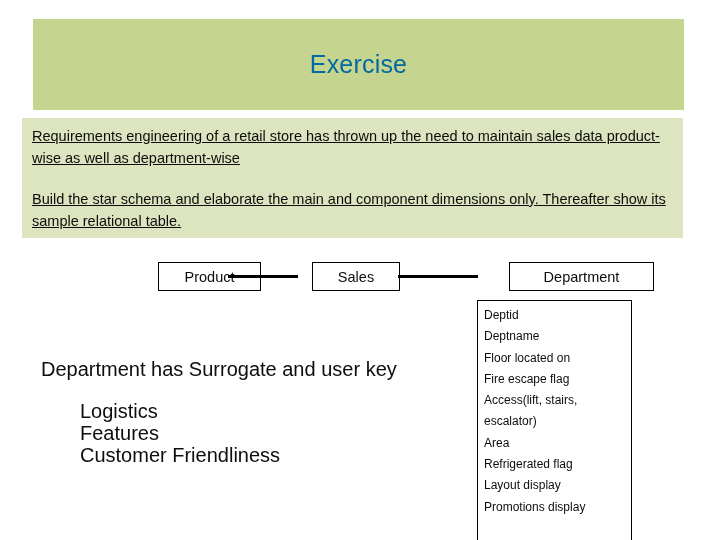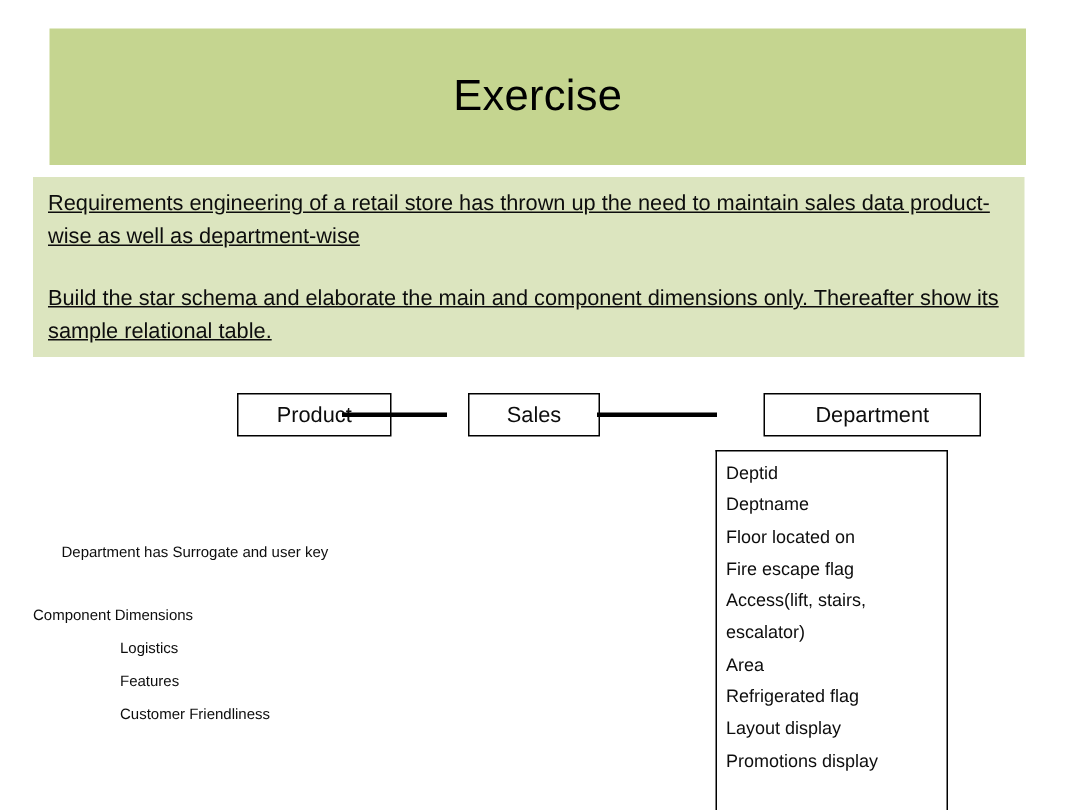--- a/index.html
+++ b/index.html
@@ -22,23 +22,23 @@
     left: 33px;
     top: 19px;
     width: 651px;
     height: 91px;
     background: #c5d590;
     display: flex;
     align-items: center;
     justify-content: center;
   }
   #title-text {
-    font-size: 29px;
+    font-size: 25px;
     font-weight: 400;
-    color: #000000;
+    color: #0369a1;
     letter-spacing: 0.2px;
   }
 
   
   #body-band {
     position: absolute;
     left: 22px;
     top: 118px;
     width: 661px;
     height: 120px;
@@ -127,21 +127,21 @@
   }
 
   
   #notes {
     position: absolute;
     left: 22px;
     top: 358px;
     width: 420px;
   }
   .note-line {
-    font-size: 10px;
+    font-size: 20px;
     line-height: 22px;
     color: #0d0d0d;
     white-space: nowrap;
   }
   .note-indent-1 { padding-left: 19px; }
   .note-indent-2 { padding-left: 58px; }
   .note-gap { height: 20px; }
 </style>
 </head>
 <body>
@@ -180,17 +180,16 @@
   <div class="attr-line">escalator)</div>
   <div class="attr-line">Area</div>
   <div class="attr-line">Refrigerated flag</div>
   <div class="attr-line">Layout display</div>
   <div class="attr-line">Promotions display</div>
 </div>
 
 <div id="notes">
   <div class="note-line note-indent-1">Department has Surrogate and user key</div>
   <div class="note-gap"></div>
-  <div class="note-line">Component Dimensions</div>
   <div class="note-line note-indent-2">Logistics</div>
   <div class="note-line note-indent-2">Features</div>
   <div class="note-line note-indent-2">Customer Friendliness</div>
 </div>
 
 </body></html>

